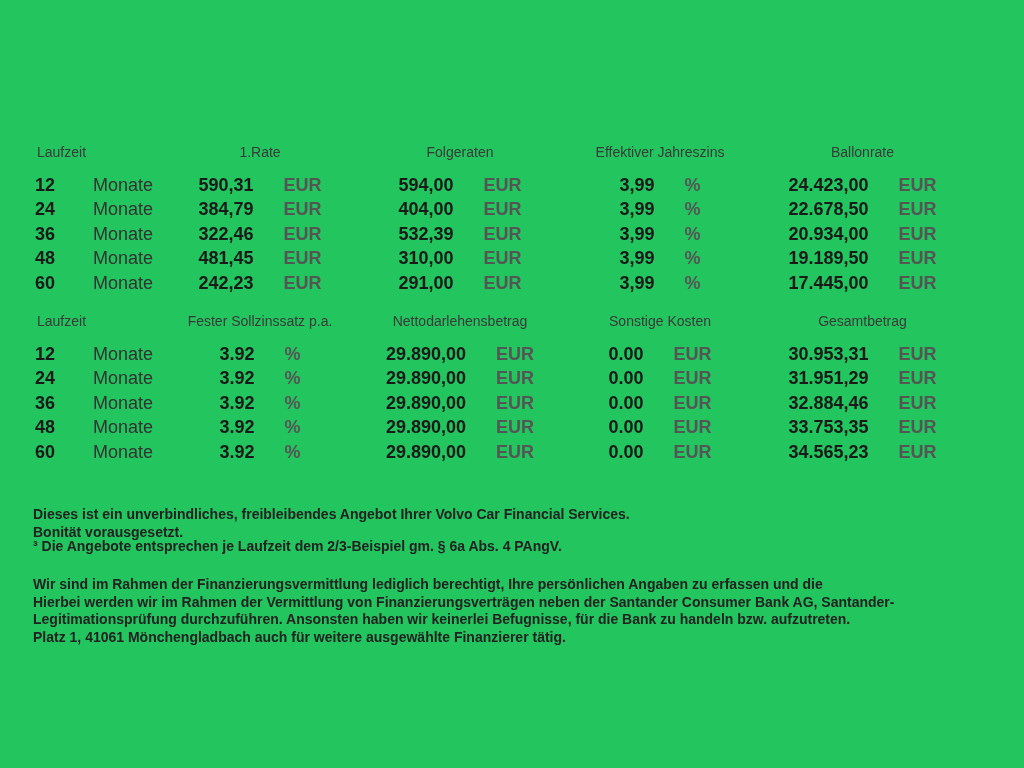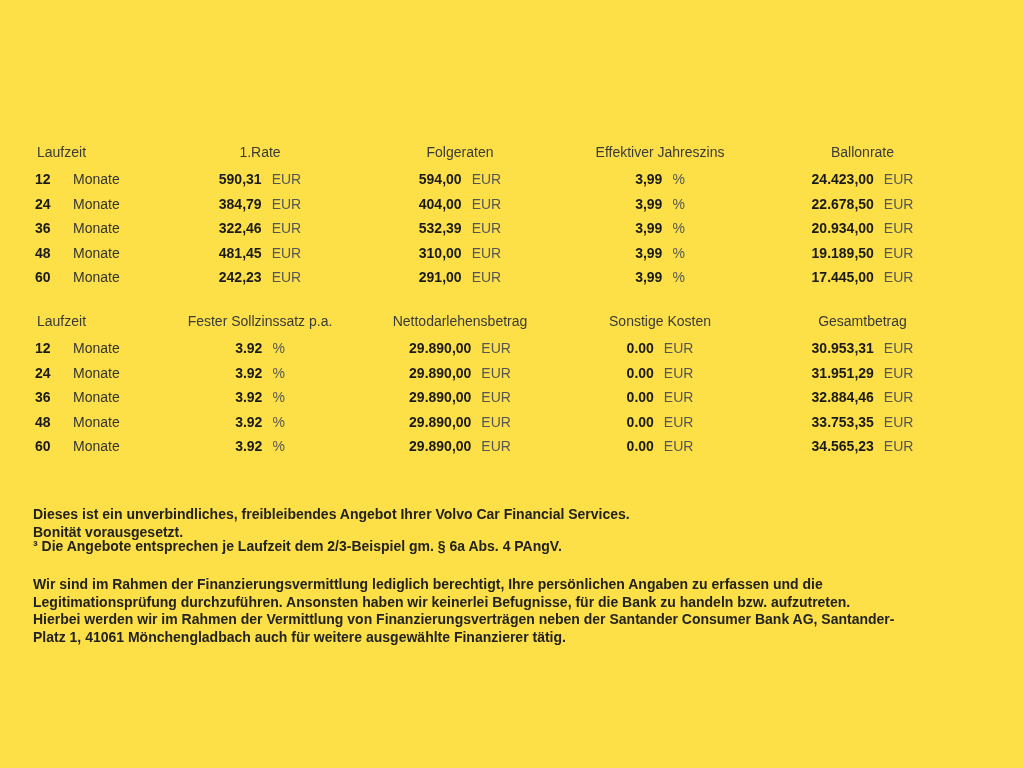--- a/index.html
+++ b/index.html
@@ -4,21 +4,21 @@
 <style>
   html, body {
     margin: 0;
     padding: 0;
     background: #ffffff;
   }
   .page {
     position: relative;
     width: 1024px;
     height: 768px;
-    background: #fde047;
+    background: #22c55e;
     overflow: hidden;
     font-family: "Liberation Sans", sans-serif;
     color: #2b2b2b;
   }
   .fin-table {
     position: absolute;
     left: 35px;
     display: grid;
     grid-template-columns: 125px 200px 200px 200px 205px;
   }
@@ -35,44 +35,45 @@
     justify-content: center;
     white-space: nowrap;
   }
   .hcell.left {
     justify-content: flex-start;
     padding-left: 2px;
   }
   .cell {
     height: 24.5px;
     display: flex;
-    align-items: flex-start;
+    align-items: flex-end;
     justify-content: center;
-    font-size: 14px;
+    font-size: 18px;
     white-space: nowrap;
+    gap: 20px;
   }
   .cell.left {
     justify-content: flex-start;
   }
   .mon-num {
     display: inline-block;
     min-width: 24px;
     font-weight: 700;
     color: #1a1a1a;
   }
   .mon-word {
     color: #333333;
     margin-left: 14px;
   }
   .val {
     font-weight: 700;
     color: #1a1a1a;
   }
   .unit {
-    font-weight: 400;
+    font-weight: 700;
     color: #555555;
     margin-left: 10px;
   }
   #table1 { top: 144px; }
   #table2 { top: 313px; }
   .note {
     position: absolute;
     left: 33px;
     font-size: 14px;
     font-weight: 700;
@@ -321,18 +322,18 @@
 
   <div class="note" id="note-offer">
     <div>Dieses ist ein unverbindliches, freibleibendes Angebot Ihrer Volvo Car Financial Services.</div>
     <div>Bonität vorausgesetzt.</div>
   </div>
 
   <div class="note" id="note-footnote">³ Die Angebote entsprechen je Laufzeit dem 2/3-Beispiel gm. § 6a Abs. 4 PAngV.</div>
 
   <div class="note" id="note-legal">
     <div>Wir sind im Rahmen der Finanzierungsvermittlung lediglich berechtigt, Ihre persönlichen Angaben zu erfassen und die</div>
+    <div>Hierbei werden wir im Rahmen der Vermittlung von Finanzierungsverträgen neben der Santander Consumer Bank AG, Santander-</div>
     <div>Legitimationsprüfung durchzuführen. Ansonsten haben wir keinerlei Befugnisse, für die Bank zu handeln bzw. aufzutreten.</div>
-    <div>Hierbei werden wir im Rahmen der Vermittlung von Finanzierungsverträgen neben der Santander Consumer Bank AG, Santander-</div>
     <div>Platz 1, 41061 Mönchengladbach auch für weitere ausgewählte Finanzierer tätig.</div>
   </div>
 
 </div>
 
 </body></html>

